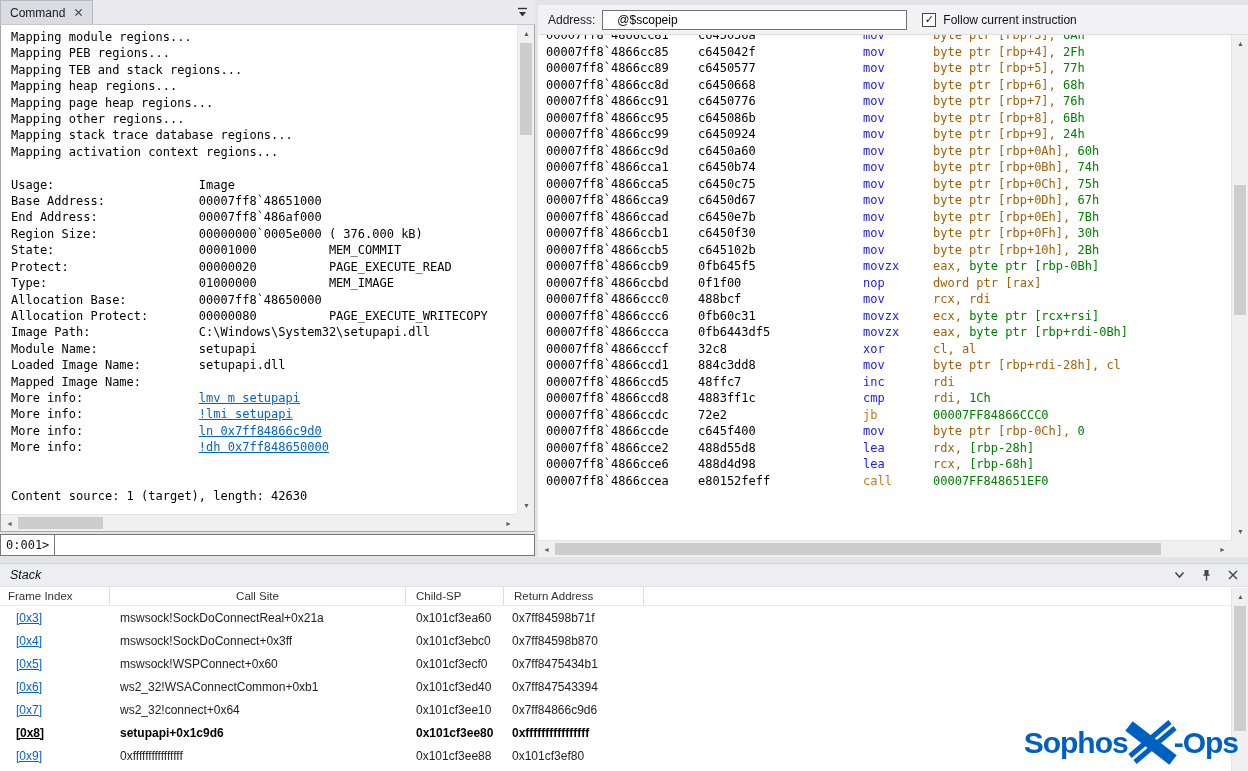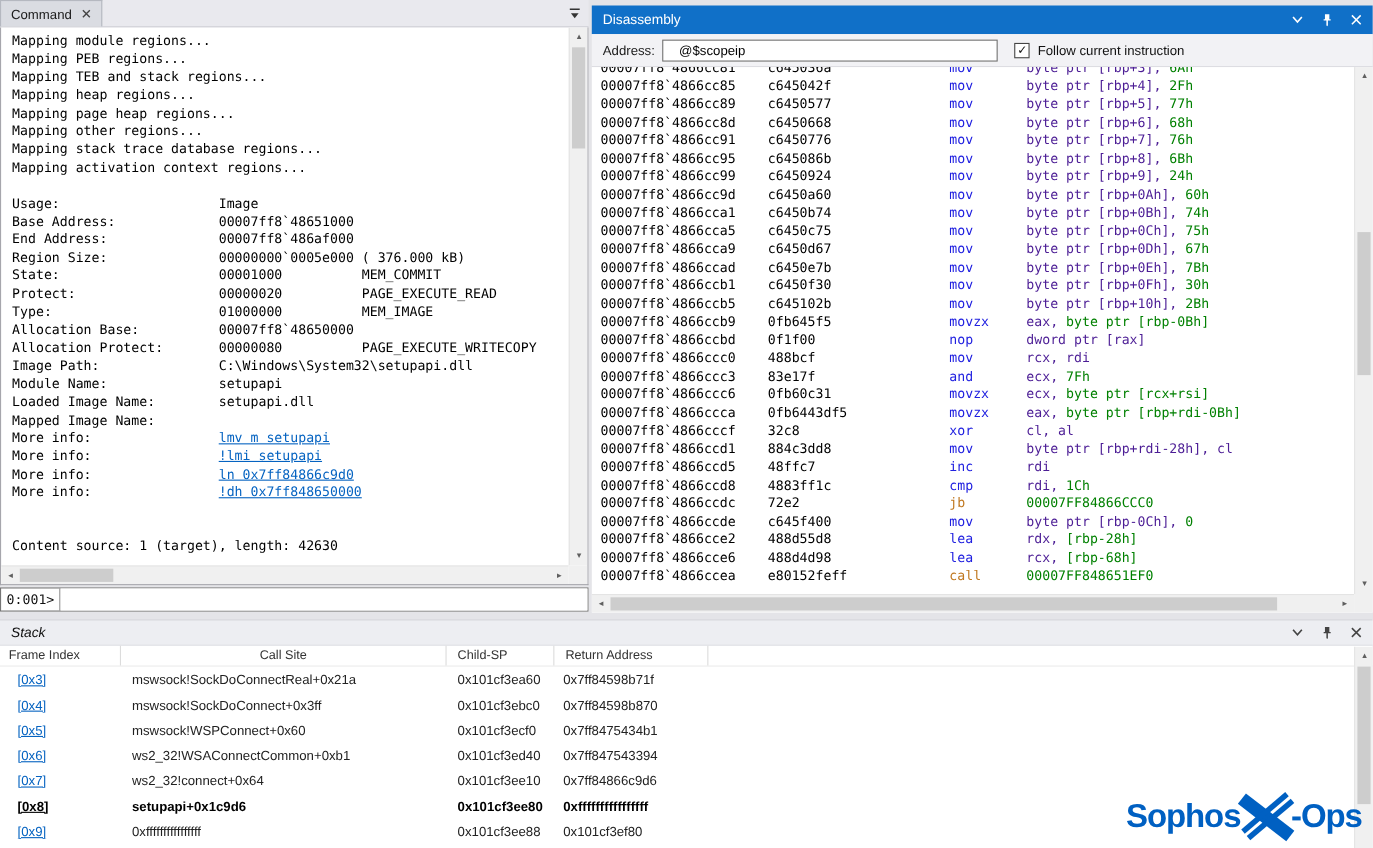--- a/index.html
+++ b/index.html
@@ -56,21 +56,21 @@
   .checkbox.checked::after { content:"✓"; }
   .dis-body { flex:1; position:relative; background:#fff; overflow:hidden; }
   .dis-listing { position:absolute; top:-8px; left:8px; right:19px; bottom:19px; overflow:hidden;
     font-family:"DejaVu Sans Mono", monospace; font-size:12px; line-height:16.5px; }
   .dis-row { display:flex; white-space:pre; }
   .dis-a { width:152px; color:#000; }
   .dis-b { width:165px; color:#000; }
   .dis-m { width:70px; }
   .mn-b { color:var(--mn-blue,#2020E0); }
   .mn-o { color:var(--mn-orange,#C07820); }
-  .op-k { color:#4c1d95; }
+  .op-k { color:#a16207; }
   .op-g { color:var(--val-green,#008000); }
 
   
   .stack-panel { height:208px; margin-top:6px; background:#fff; display:flex; flex-direction:column; position:relative; }
   .stack-titlebar { height:24px; background:#EDEEF2; border-top:1px solid #D2D2D8; border-bottom:1px solid #E0E0E6;
     display:flex; align-items:center; padding:0 10px; color:#111;font-style:italic; }
   .stack-title { flex:1; font-size:12.5px; }
   .stack-titlebar .tb-icons { color:#444; }
   .stack-header { height:19px; display:grid; grid-template-columns:110px 296px 98px 140px 1fr; border-bottom:1px solid #ECECEC; }
   .sh-cell { display:flex; align-items:center; padding-left:10px; border-right:1px solid #DCDCDC; font-size:11.5px; color:#333; }
@@ -134,40 +134,20 @@
         <div class="corner"></div>
       </div>
 
       <div class="cmd-prompt">
         <span class="prompt-label">0:001&gt;</span>
         <input class="prompt-input" style="">
       </div>
     </section>
 
     <section class="disasm-panel">
-      <div class="dis-titlebar">
-        <span class="dis-title">Disassembly</span>
-        <span class="tb-icons">
-          <span>
-            <svg width="11" height="8" viewBox="0 0 11 8">
-                <path d="M1.5 1.5 L5.5 6 L9.5 1.5" stroke="currentColor" stroke-width="1.5" fill="none"></path>
-              </svg>
-          </span>
-          <span>
-            <svg width="11" height="12" viewBox="0 0 11 12">
-                <path d="M3.5 1 h4 v4.5 h1.2 v1.2 H6.2 V11 L5.5 12 L4.8 11 V6.7 H2.3 V5.5 h1.2 Z" fill="currentColor"></path>
-              </svg>
-          </span>
-          <span>
-            <svg width="10" height="10" viewBox="0 0 10 10">
-                <path d="M1 1 L9 9 M9 1 L1 9" stroke="currentColor" stroke-width="1.4" fill="none"></path>
-              </svg>
-          </span>
-        </span>
-      </div>
 
       <div class="dis-toolbar">
         <span class="addr-label">Address:</span>
         <input class="addr-input" value="@$scopeip" style="">
         <span class="checkbox checked" id="follow-chk"></span>
         <span class="chk-label">Follow current instruction</span>
       </div>
 
       <div class="dis-body">
         <div class="dis-listing">
@@ -181,21 +161,20 @@
             <div class="dis-row"><span class="dis-a">00007ff8`4866cc9d</span><span class="dis-b">c6450a60</span><span class="dis-m mn-b">mov</span><span class="dis-o"><span class="op-k">byte ptr [rbp+0Ah], </span><span class="op-g">60h</span></span></div>
             <div class="dis-row"><span class="dis-a">00007ff8`4866cca1</span><span class="dis-b">c6450b74</span><span class="dis-m mn-b">mov</span><span class="dis-o"><span class="op-k">byte ptr [rbp+0Bh], </span><span class="op-g">74h</span></span></div>
             <div class="dis-row"><span class="dis-a">00007ff8`4866cca5</span><span class="dis-b">c6450c75</span><span class="dis-m mn-b">mov</span><span class="dis-o"><span class="op-k">byte ptr [rbp+0Ch], </span><span class="op-g">75h</span></span></div>
             <div class="dis-row"><span class="dis-a">00007ff8`4866cca9</span><span class="dis-b">c6450d67</span><span class="dis-m mn-b">mov</span><span class="dis-o"><span class="op-k">byte ptr [rbp+0Dh], </span><span class="op-g">67h</span></span></div>
             <div class="dis-row"><span class="dis-a">00007ff8`4866ccad</span><span class="dis-b">c6450e7b</span><span class="dis-m mn-b">mov</span><span class="dis-o"><span class="op-k">byte ptr [rbp+0Eh], </span><span class="op-g">7Bh</span></span></div>
             <div class="dis-row"><span class="dis-a">00007ff8`4866ccb1</span><span class="dis-b">c6450f30</span><span class="dis-m mn-b">mov</span><span class="dis-o"><span class="op-k">byte ptr [rbp+0Fh], </span><span class="op-g">30h</span></span></div>
             <div class="dis-row"><span class="dis-a">00007ff8`4866ccb5</span><span class="dis-b">c645102b</span><span class="dis-m mn-b">mov</span><span class="dis-o"><span class="op-k">byte ptr [rbp+10h], </span><span class="op-g">2Bh</span></span></div>
             <div class="dis-row"><span class="dis-a">00007ff8`4866ccb9</span><span class="dis-b">0fb645f5</span><span class="dis-m mn-b">movzx</span><span class="dis-o"><span class="op-k">eax, </span><span class="op-g">byte ptr [rbp-0Bh]</span></span></div>
             <div class="dis-row"><span class="dis-a">00007ff8`4866ccbd</span><span class="dis-b">0f1f00</span><span class="dis-m mn-b">nop</span><span class="dis-o"><span class="op-k">dword ptr [rax]</span></span></div>
             <div class="dis-row"><span class="dis-a">00007ff8`4866ccc0</span><span class="dis-b">488bcf</span><span class="dis-m mn-b">mov</span><span class="dis-o"><span class="op-k">rcx, rdi</span></span></div>
-            <div class="dis-row"><span class="dis-a">00007ff8`4866ccc3</span><span class="dis-b">83e17f</span><span class="dis-m mn-b">and</span><span class="dis-o"><span class="op-k">ecx, </span><span class="op-g">7Fh</span></span></div>
             <div class="dis-row"><span class="dis-a">00007ff8`4866ccc6</span><span class="dis-b">0fb60c31</span><span class="dis-m mn-b">movzx</span><span class="dis-o"><span class="op-k">ecx, </span><span class="op-g">byte ptr [rcx+rsi]</span></span></div>
             <div class="dis-row"><span class="dis-a">00007ff8`4866ccca</span><span class="dis-b">0fb6443df5</span><span class="dis-m mn-b">movzx</span><span class="dis-o"><span class="op-k">eax, </span><span class="op-g">byte ptr [rbp+rdi-0Bh]</span></span></div>
             <div class="dis-row"><span class="dis-a">00007ff8`4866cccf</span><span class="dis-b">32c8</span><span class="dis-m mn-b">xor</span><span class="dis-o"><span class="op-k">cl, al</span></span></div>
             <div class="dis-row"><span class="dis-a">00007ff8`4866ccd1</span><span class="dis-b">884c3dd8</span><span class="dis-m mn-b">mov</span><span class="dis-o"><span class="op-k">byte ptr [rbp+rdi-28h], cl</span></span></div>
             <div class="dis-row"><span class="dis-a">00007ff8`4866ccd5</span><span class="dis-b">48ffc7</span><span class="dis-m mn-b">inc</span><span class="dis-o"><span class="op-k">rdi</span></span></div>
             <div class="dis-row"><span class="dis-a">00007ff8`4866ccd8</span><span class="dis-b">4883ff1c</span><span class="dis-m mn-b">cmp</span><span class="dis-o"><span class="op-k">rdi, </span><span class="op-g">1Ch</span></span></div>
             <div class="dis-row"><span class="dis-a">00007ff8`4866ccdc</span><span class="dis-b">72e2</span><span class="dis-m mn-o">jb</span><span class="dis-o"><span class="op-g">00007FF84866CCC0</span></span></div>
             <div class="dis-row"><span class="dis-a">00007ff8`4866ccde</span><span class="dis-b">c645f400</span><span class="dis-m mn-b">mov</span><span class="dis-o"><span class="op-k">byte ptr [rbp-0Ch], </span><span class="op-g">0</span></span></div>
             <div class="dis-row"><span class="dis-a">00007ff8`4866cce2</span><span class="dis-b">488d55d8</span><span class="dis-m mn-b">lea</span><span class="dis-o"><span class="op-k">rdx, </span><span class="op-g">[rbp-28h]</span></span></div>
             <div class="dis-row"><span class="dis-a">00007ff8`4866cce6</span><span class="dis-b">488d4d98</span><span class="dis-m mn-b">lea</span><span class="dis-o"><span class="op-k">rcx, </span><span class="op-g">[rbp-68h]</span></span></div>

